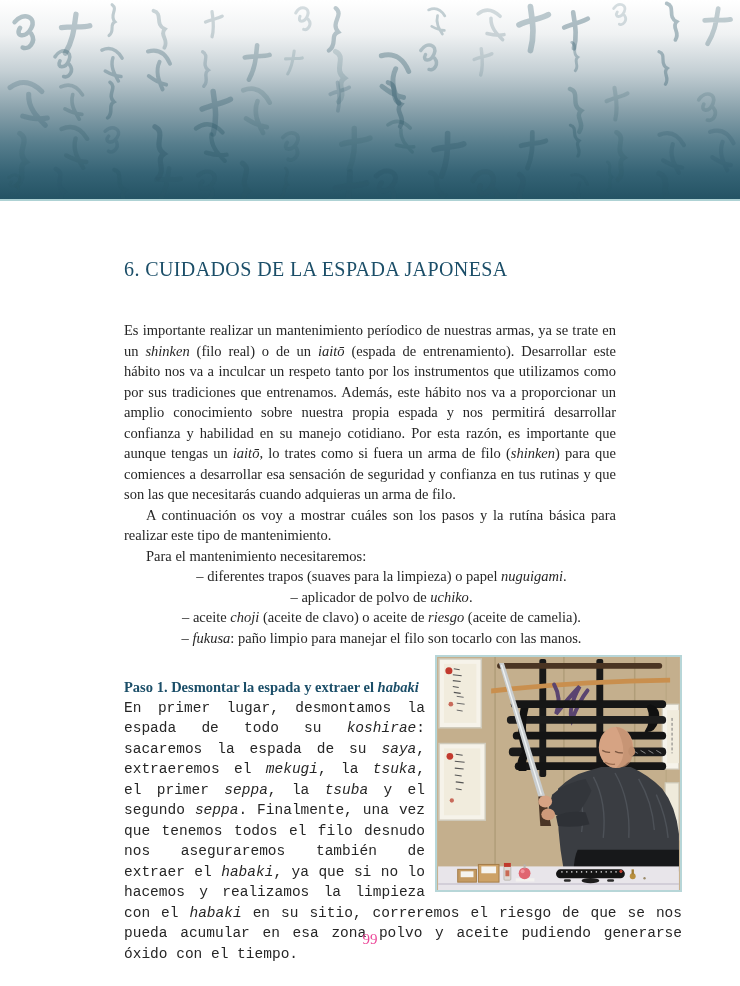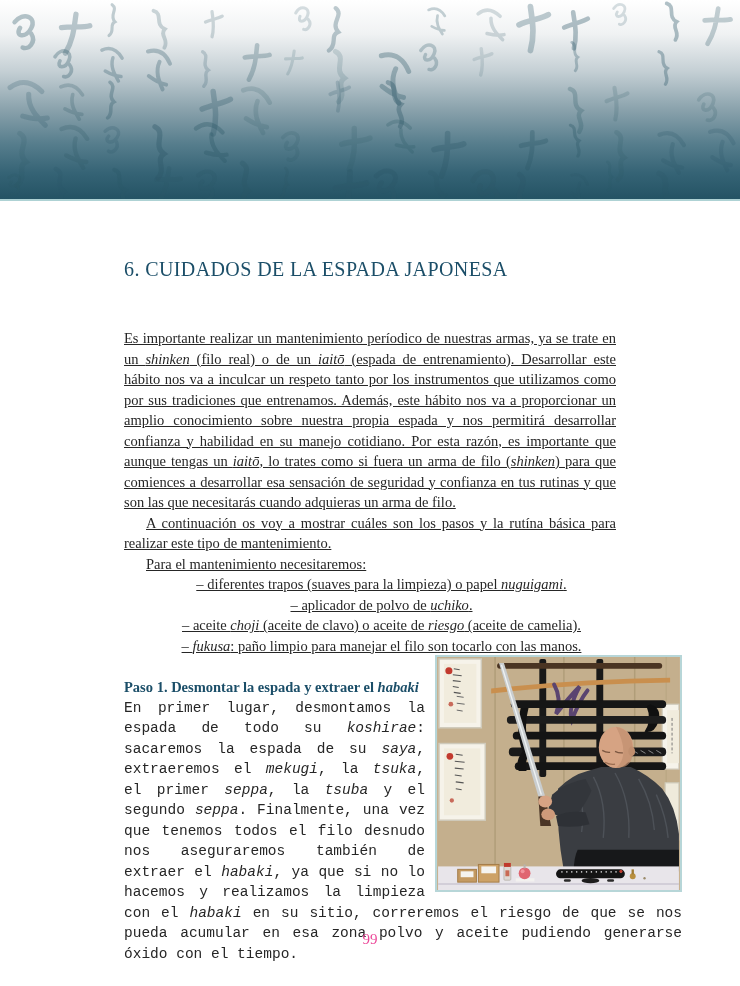--- a/index.html
+++ b/index.html
@@ -20,22 +20,22 @@
   .banner svg{display:block;}
   
   .chapter-title{
     position:absolute;top:258px;left:124px;width:500px;
     margin:0;
     font-size:20px;font-weight:normal;letter-spacing:.4px;
     color:#1b4e68;
   }
   
   .intro{
-    position:absolute;top:328px;left:124px;width:492px;
-    font-size:14.5px;line-height:20.5px;text-align:justify;text-decoration:underline;
+    position:absolute;top:320px;left:124px;width:492px;
+    font-size:14.5px;line-height:20.5px;text-align:justify;
   }
   .intro p{margin:0;}
   .intro p.indent{text-indent:22px;}
   .intro p.li{padding-left:23px;text-indent:0;text-align:center;}
   
   .paso{
     position:absolute;top:655px;left:124px;width:558px;
     font-size:14.5px;line-height:20.5px;
   }
   .photo-frame{

